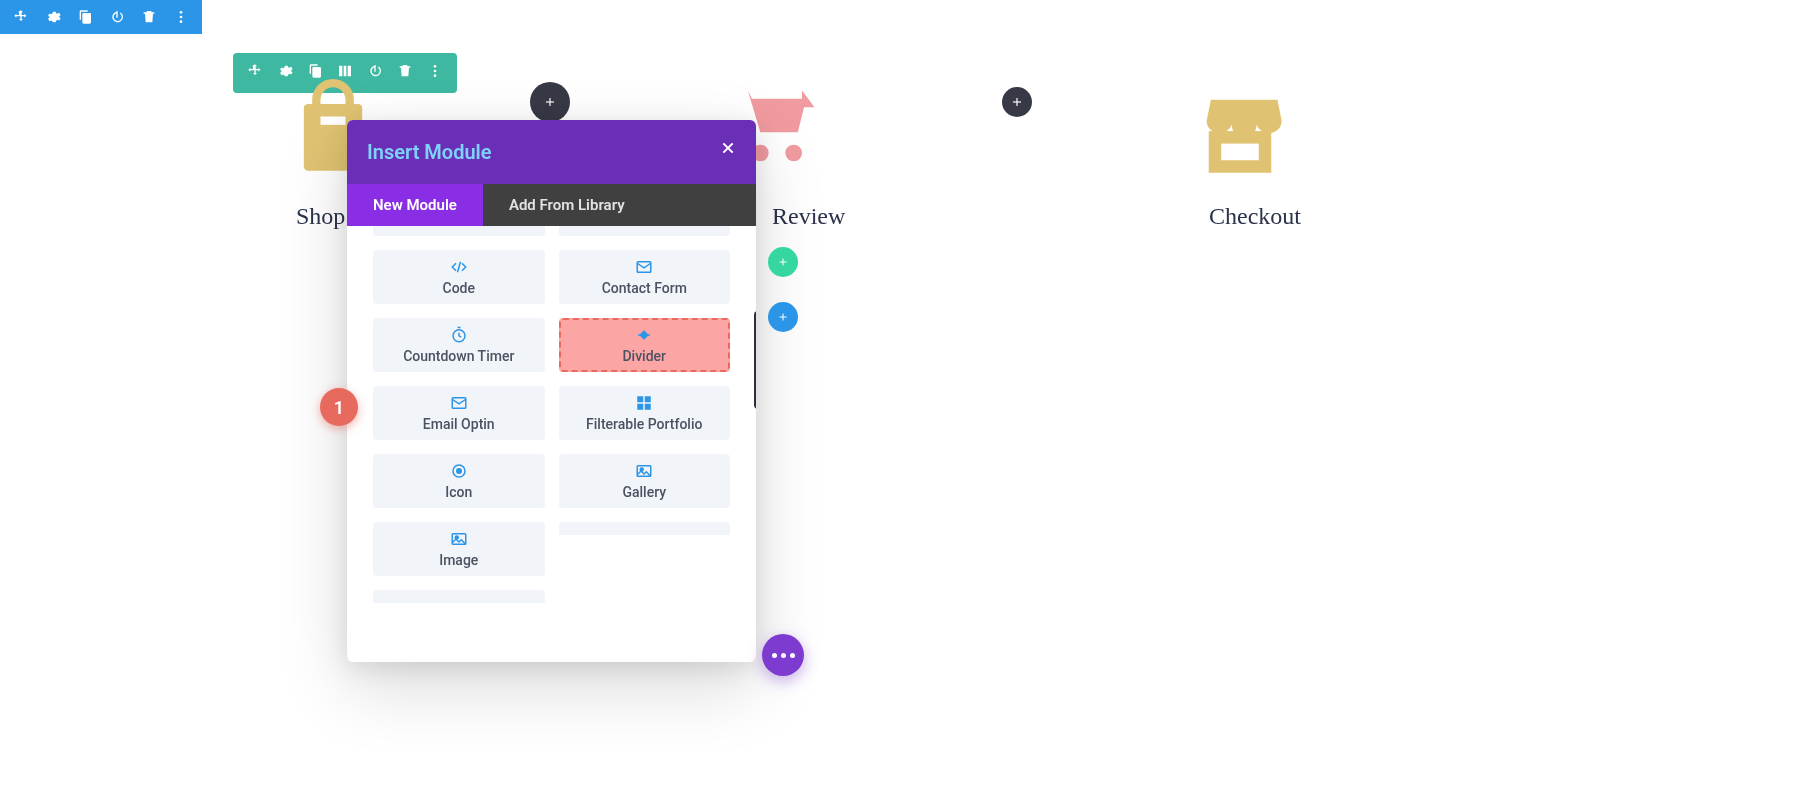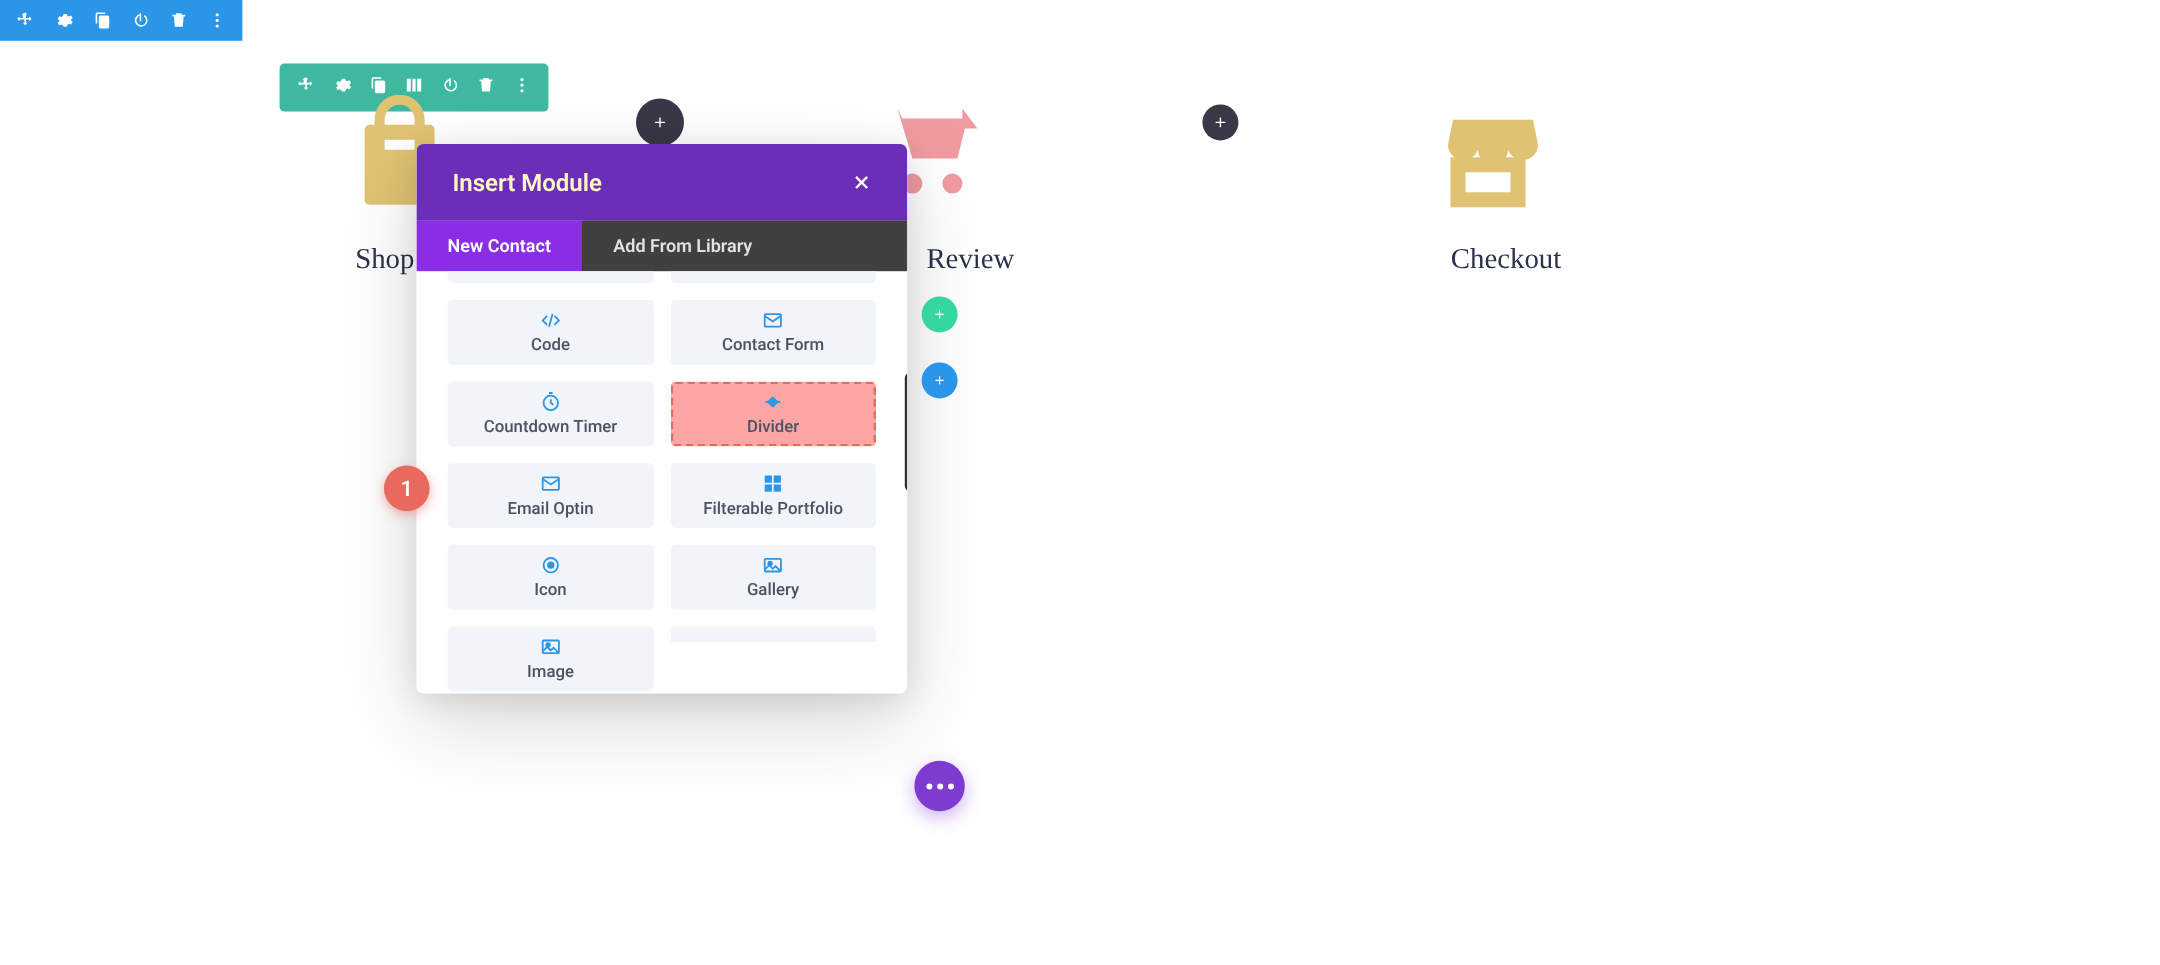--- a/index.html
+++ b/index.html
@@ -65,45 +65,45 @@
   top: 120px;
   left: 347px;
   width: 409px;
   background: #fff;
   border-radius: 6px;
   box-shadow: 0 25px 70px rgba(0,0,0,0.15), 0 5px 25px rgba(0,0,0,0.1);
   overflow: hidden;
 }
 .modal-header {
   background: #6b2eb7;
-  color: #fef9c3;
-  padding: 20px 30px;
+  color: #7dd3fc;
+  padding: 20px 20px;
   display:flex;
-  align-items:flex-end;
+  align-items:flex-start;
   justify-content: space-between;
 }
 .modal-title { font-size: 20px; font-weight: 600; }
 .modal-close svg { width: 16px; height: 16px; stroke:#fff; stroke-width:3; }
 .modal-tabs {
   display:flex;
 }
 .modal-tab {
   flex: none;
   padding: 12px 26px;
   font-size: 15px;
   font-weight: 600;
   cursor:pointer;
 }
 .modal-tab.active { background: #8a2ee6; color:#fff; }
 .modal-tab.inactive { background: #404040; color: rgba(255,255,255,0.85); flex:1; }
 
 .modal-body {
   position: relative;
   padding: 0 26px 0 26px;
-  height: 352px;
+  height: 436px;
   overflow: hidden;
   text-align: right;
 }
 .modules-grid {
   display: grid;
   grid-template-columns: 1fr 1fr;
   gap: 14px;
 }
 .module-card {
   background: #f1f4f8;
@@ -277,21 +277,21 @@
 <div class="modal">
   <div class="modal-header">
     <span class="modal-title">Insert Module</span>
     <span class="modal-close">
       <svg viewBox="0 0 24 24" fill="none">
           <path d="M5 5l14 14M19 5L5 19"></path>
         </svg>
     </span>
   </div>
   <div class="modal-tabs">
-    <div class="modal-tab active">New Contact</div>
+    <div class="modal-tab active">New Module</div>
     <div class="modal-tab inactive">Add From Library</div>
   </div>
   <div class="modal-body">
     <div class="modules-grid">
 
       <div class="module-card partial-top"></div>
       <div class="module-card partial-top"></div>
 
       <div class="module-card">
         <svg viewBox="0 0 24 24" fill="none" stroke="#2b96e8" stroke-width="2">

